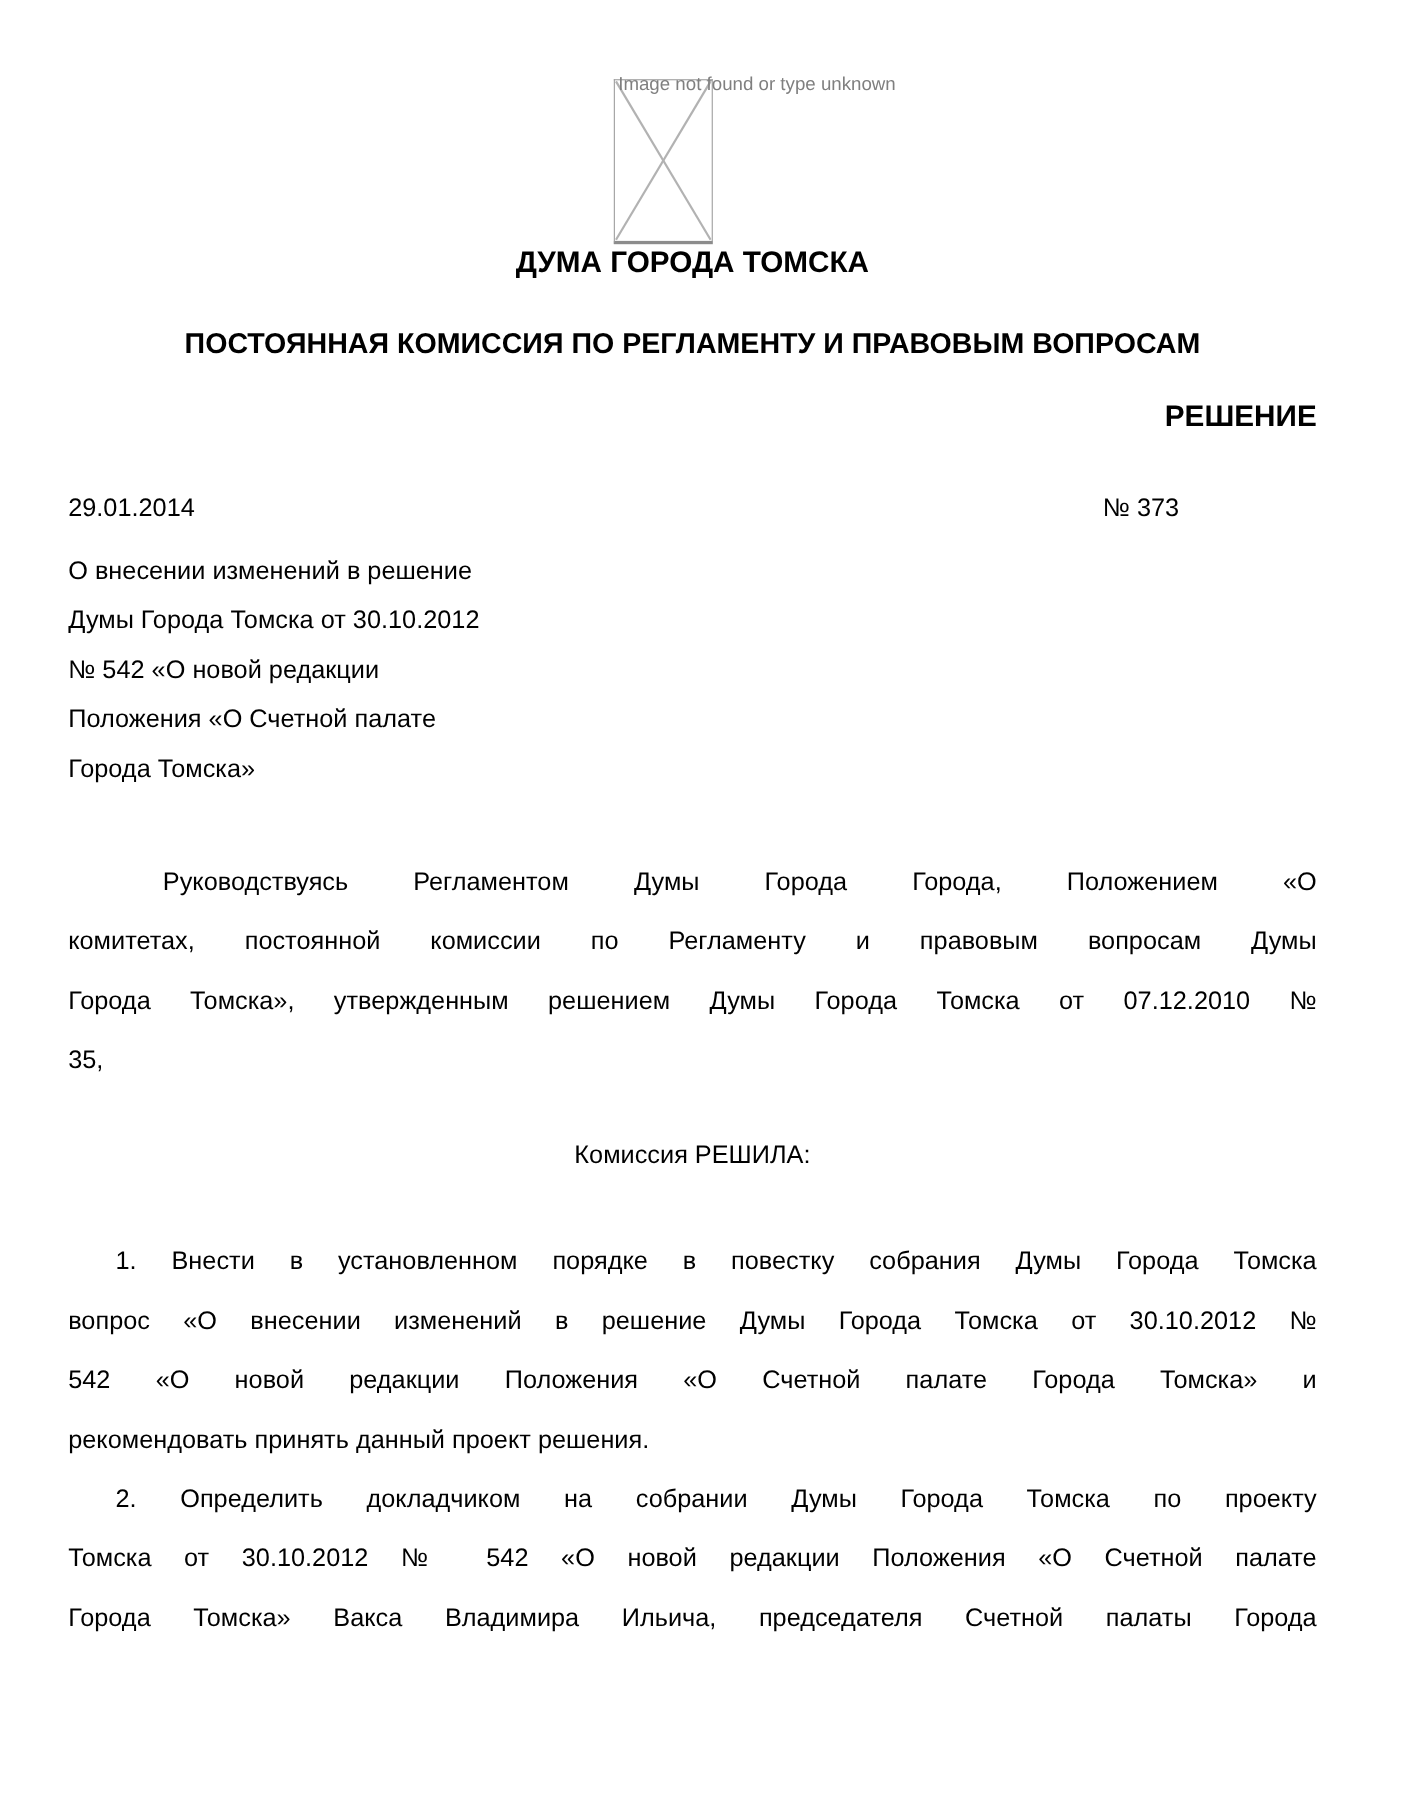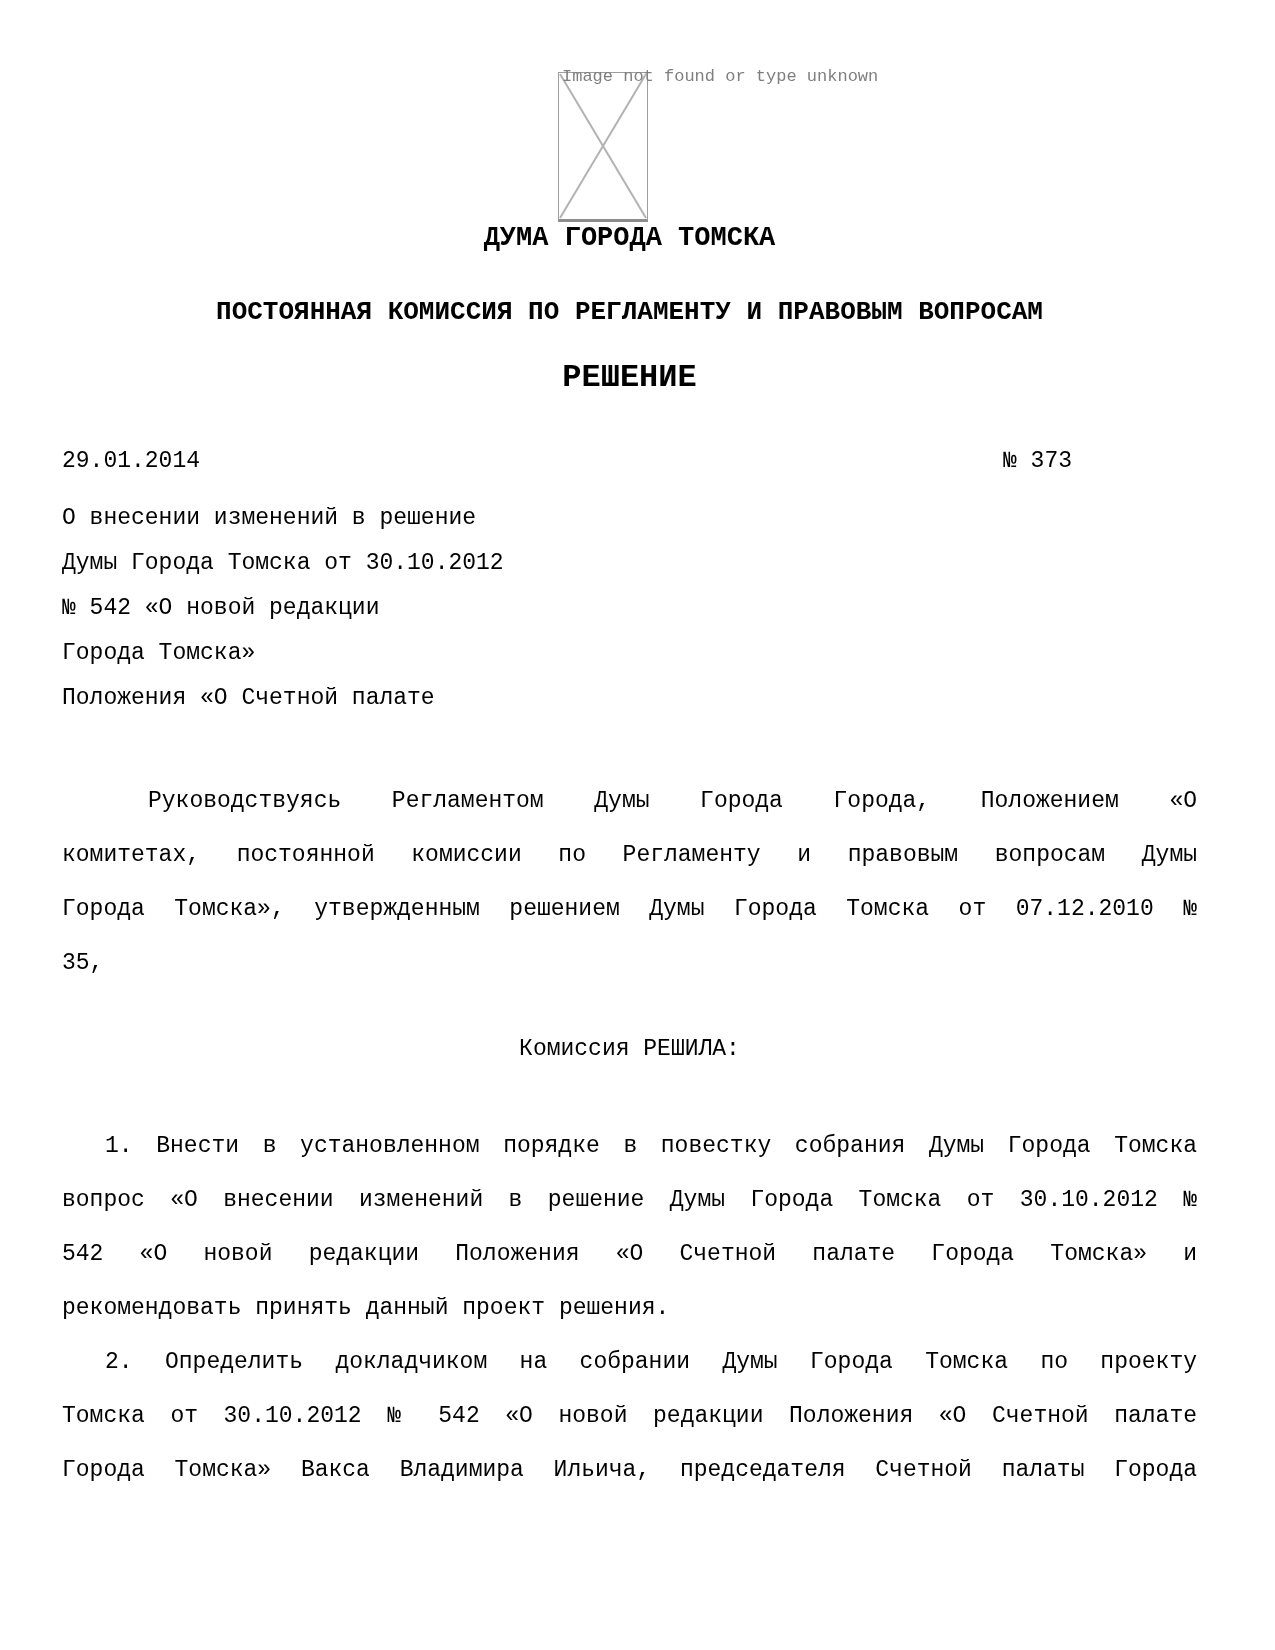--- a/index.html
+++ b/index.html
@@ -6,21 +6,21 @@
     margin: 0;
     padding: 0;
     background: #ffffff;
   }
   .page {
     position: relative;
     width: 1275px;
     height: 1650px;
     background: #ffffff;
     color: #000000;
-    font-family: Liberation Mono, monospace;
+    font-family: Liberation Sans, sans-serif;
     overflow: hidden;
   }
   
   .broken-box {
     position: absolute;
     left: 558px;
     top: 72px;
     width: 88px;
     height: 146px;
     border: 1px solid #9e9e9e;
@@ -58,24 +58,24 @@
   .commission-title {
     margin: 34px auto 0;
     max-width: 1000px;
     font-size: 26px;
     font-weight: bold;
     line-height: 48px;
     text-align: center;
   }
   .doctype-title {
     margin: 26px 0 15px;
-    font-size: 32px;
+    font-size: 27px;
     font-weight: bold;
     line-height: 32px;
-    text-align: center;
+    text-align: right;
   }
   .meta-row {
     display: flex;
     justify-content: space-between;
     align-items: baseline;
     margin-top: 52px;
     font-size: 23px;
     line-height: 30px;
   }
   .meta-row .number {
@@ -133,22 +133,22 @@
 
     <div class="meta-row">
       <span class="date">29.01.2014</span>
       <span class="number">№ 373</span>
     </div>
 
     <div class="subject">
       <div class="subject-line">О внесении изменений в решение</div>
       <div class="subject-line">Думы Города Томска от 30.10.2012</div>
       <div class="subject-line">№ 542 «О новой редакции</div>
+      <div class="subject-line">Положения «О Счетной палате</div>
       <div class="subject-line">Города Томска»</div>
-      <div class="subject-line">Положения «О Счетной палате</div>
     </div>
 
     <div class="para preamble">
       <div class="line full ind86">Руководствуясь Регламентом Думы Города Города, Положением «О</div>
       <div class="line full">комитетах, постоянной комиссии по Регламенту и правовым вопросам Думы</div>
       <div class="line full">Города Томска», утвержденным решением Думы Города Томска от 07.12.2010 №</div>
       <div class="line">35,</div>
     </div>
 
     <div class="resolved">Комиссия РЕШИЛА:</div>

